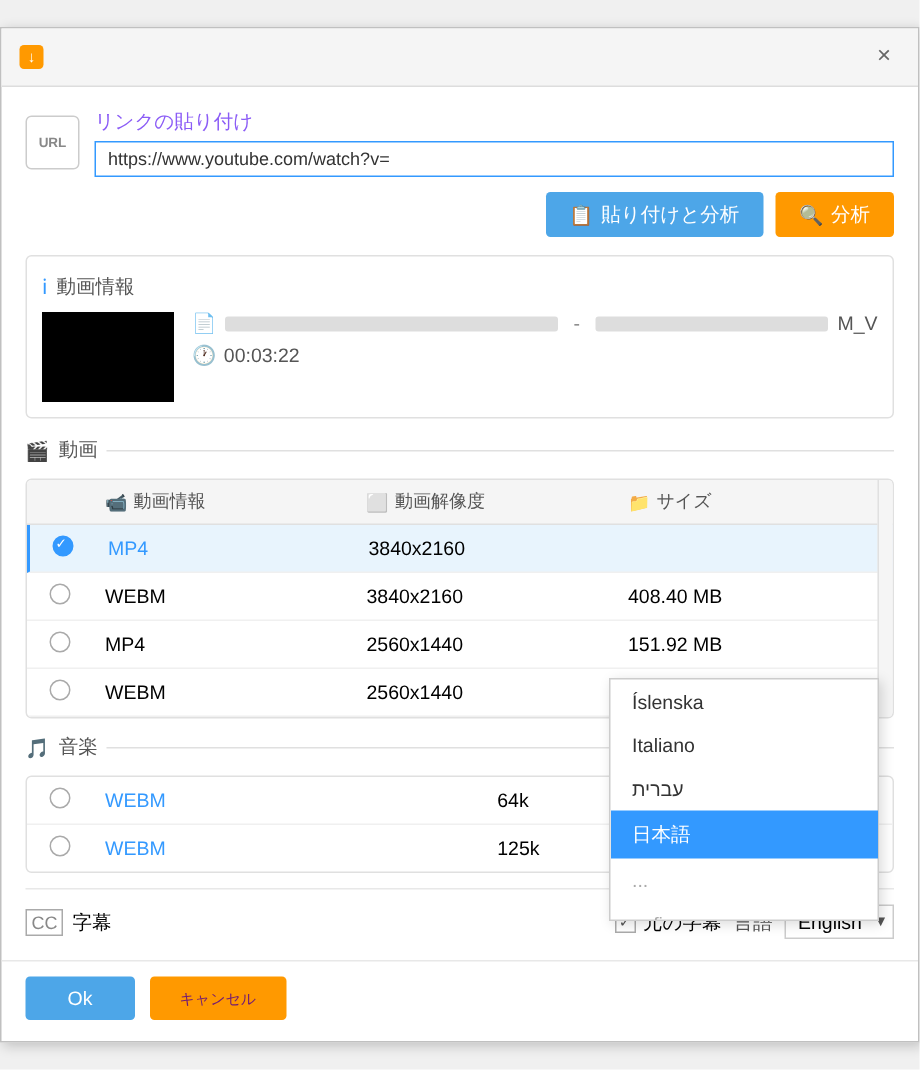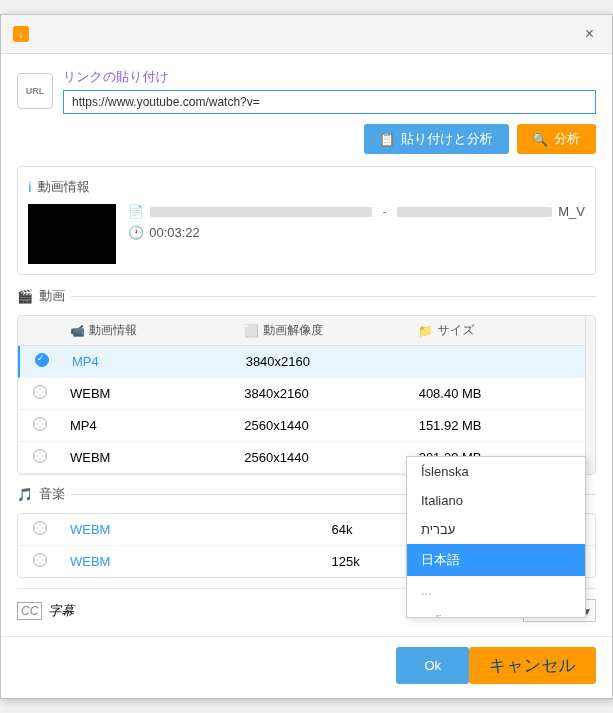--- a/index.html
+++ b/index.html
@@ -275,21 +275,20 @@
     }
     .subtitle-row {
       display: flex;
       align-items: center;
       justify-content: space-between;
     }
     .subtitle-left {
       display: flex;
       align-items: center;
       gap: 6px;
-      font-style: italic;
     }
     .checkbox-container {
       display: flex;
       align-items: center;
       gap: 5px;
     }
     .checkbox-box {
       width: 14px;
       height: 14px;
       border: 1.5px solid #aaa;
@@ -325,39 +324,39 @@
       position: absolute;
       right: 4px;
       top: 50%;
       transform: translateY(-50%);
       font-size: 10px;
       color: #555;
       pointer-events: none;
     }
     .footer-btns {
       display: flex;
-      justify-content: flex-end;
+      gap: 10px;
       padding: 10px 16px 14px;
       border-top: 1px solid #e8e8e8;
     }
     .btn-ok {
       background: #4da6e8;
       color: white;
       border: none;
       padding: 7px 28px;
       font-size: 13px;
       cursor: pointer;
       border-radius: 3px;
     }
     .btn-cancel {
       background: #f90;
-      color: #0c4a6e;
+      color: #701a75;
       border: none;
       padding: 7px 20px;
-      font-size: 17px;
+      font-size: 10px;
       cursor: pointer;
       border-radius: 3px;
     }
     
     .dropdown-overlay {
       position: absolute;
       background: white;
       border: 1px solid #ccc;
       box-shadow: 2px 2px 8px rgba(0,0,0,0.15);
       z-index: 100;

